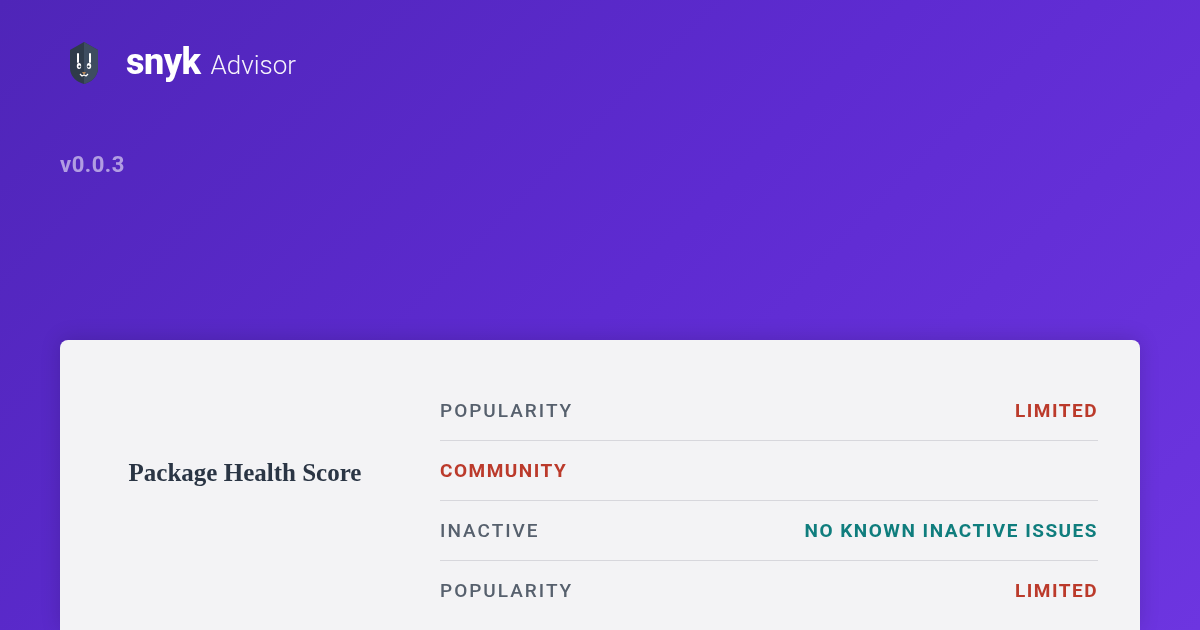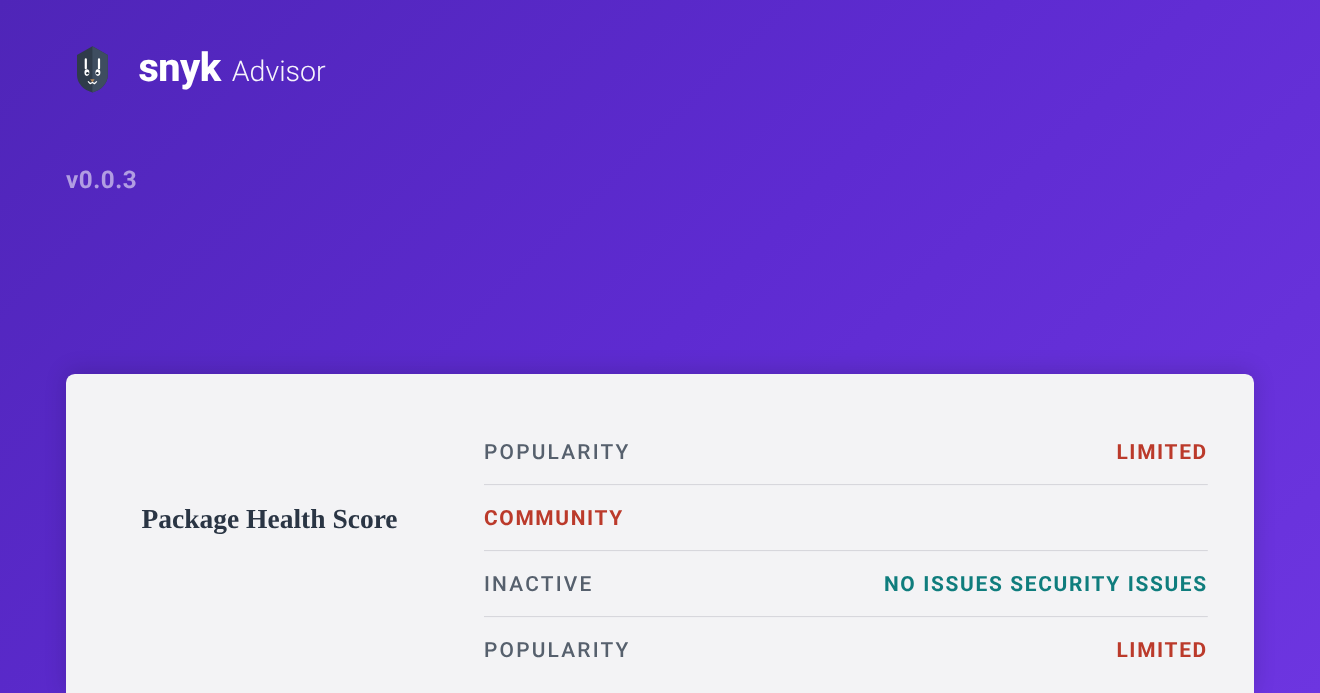--- a/index.html
+++ b/index.html
@@ -153,20 +153,20 @@
   <div class="metrics-side">
     <div class="metric-row">
       <span class="metric-label">POPULARITY</span>
       <span class="metric-value status-red">LIMITED</span>
     </div>
     <div class="metric-row">
       <span class="metric-value status-red">COMMUNITY</span>
     </div>
     <div class="metric-row">
       <span class="metric-label">INACTIVE</span>
-      <span class="metric-value status-teal">NO ISSUES SECURITY ISSUES</span>
+      <span class="metric-value status-teal">NO KNOWN INACTIVE ISSUES</span>
     </div>
     <div class="metric-row">
       <span class="metric-label">POPULARITY</span>
       <span class="metric-value status-red">LIMITED</span>
     </div>
   </div>
 </div>
 
 </body></html>

